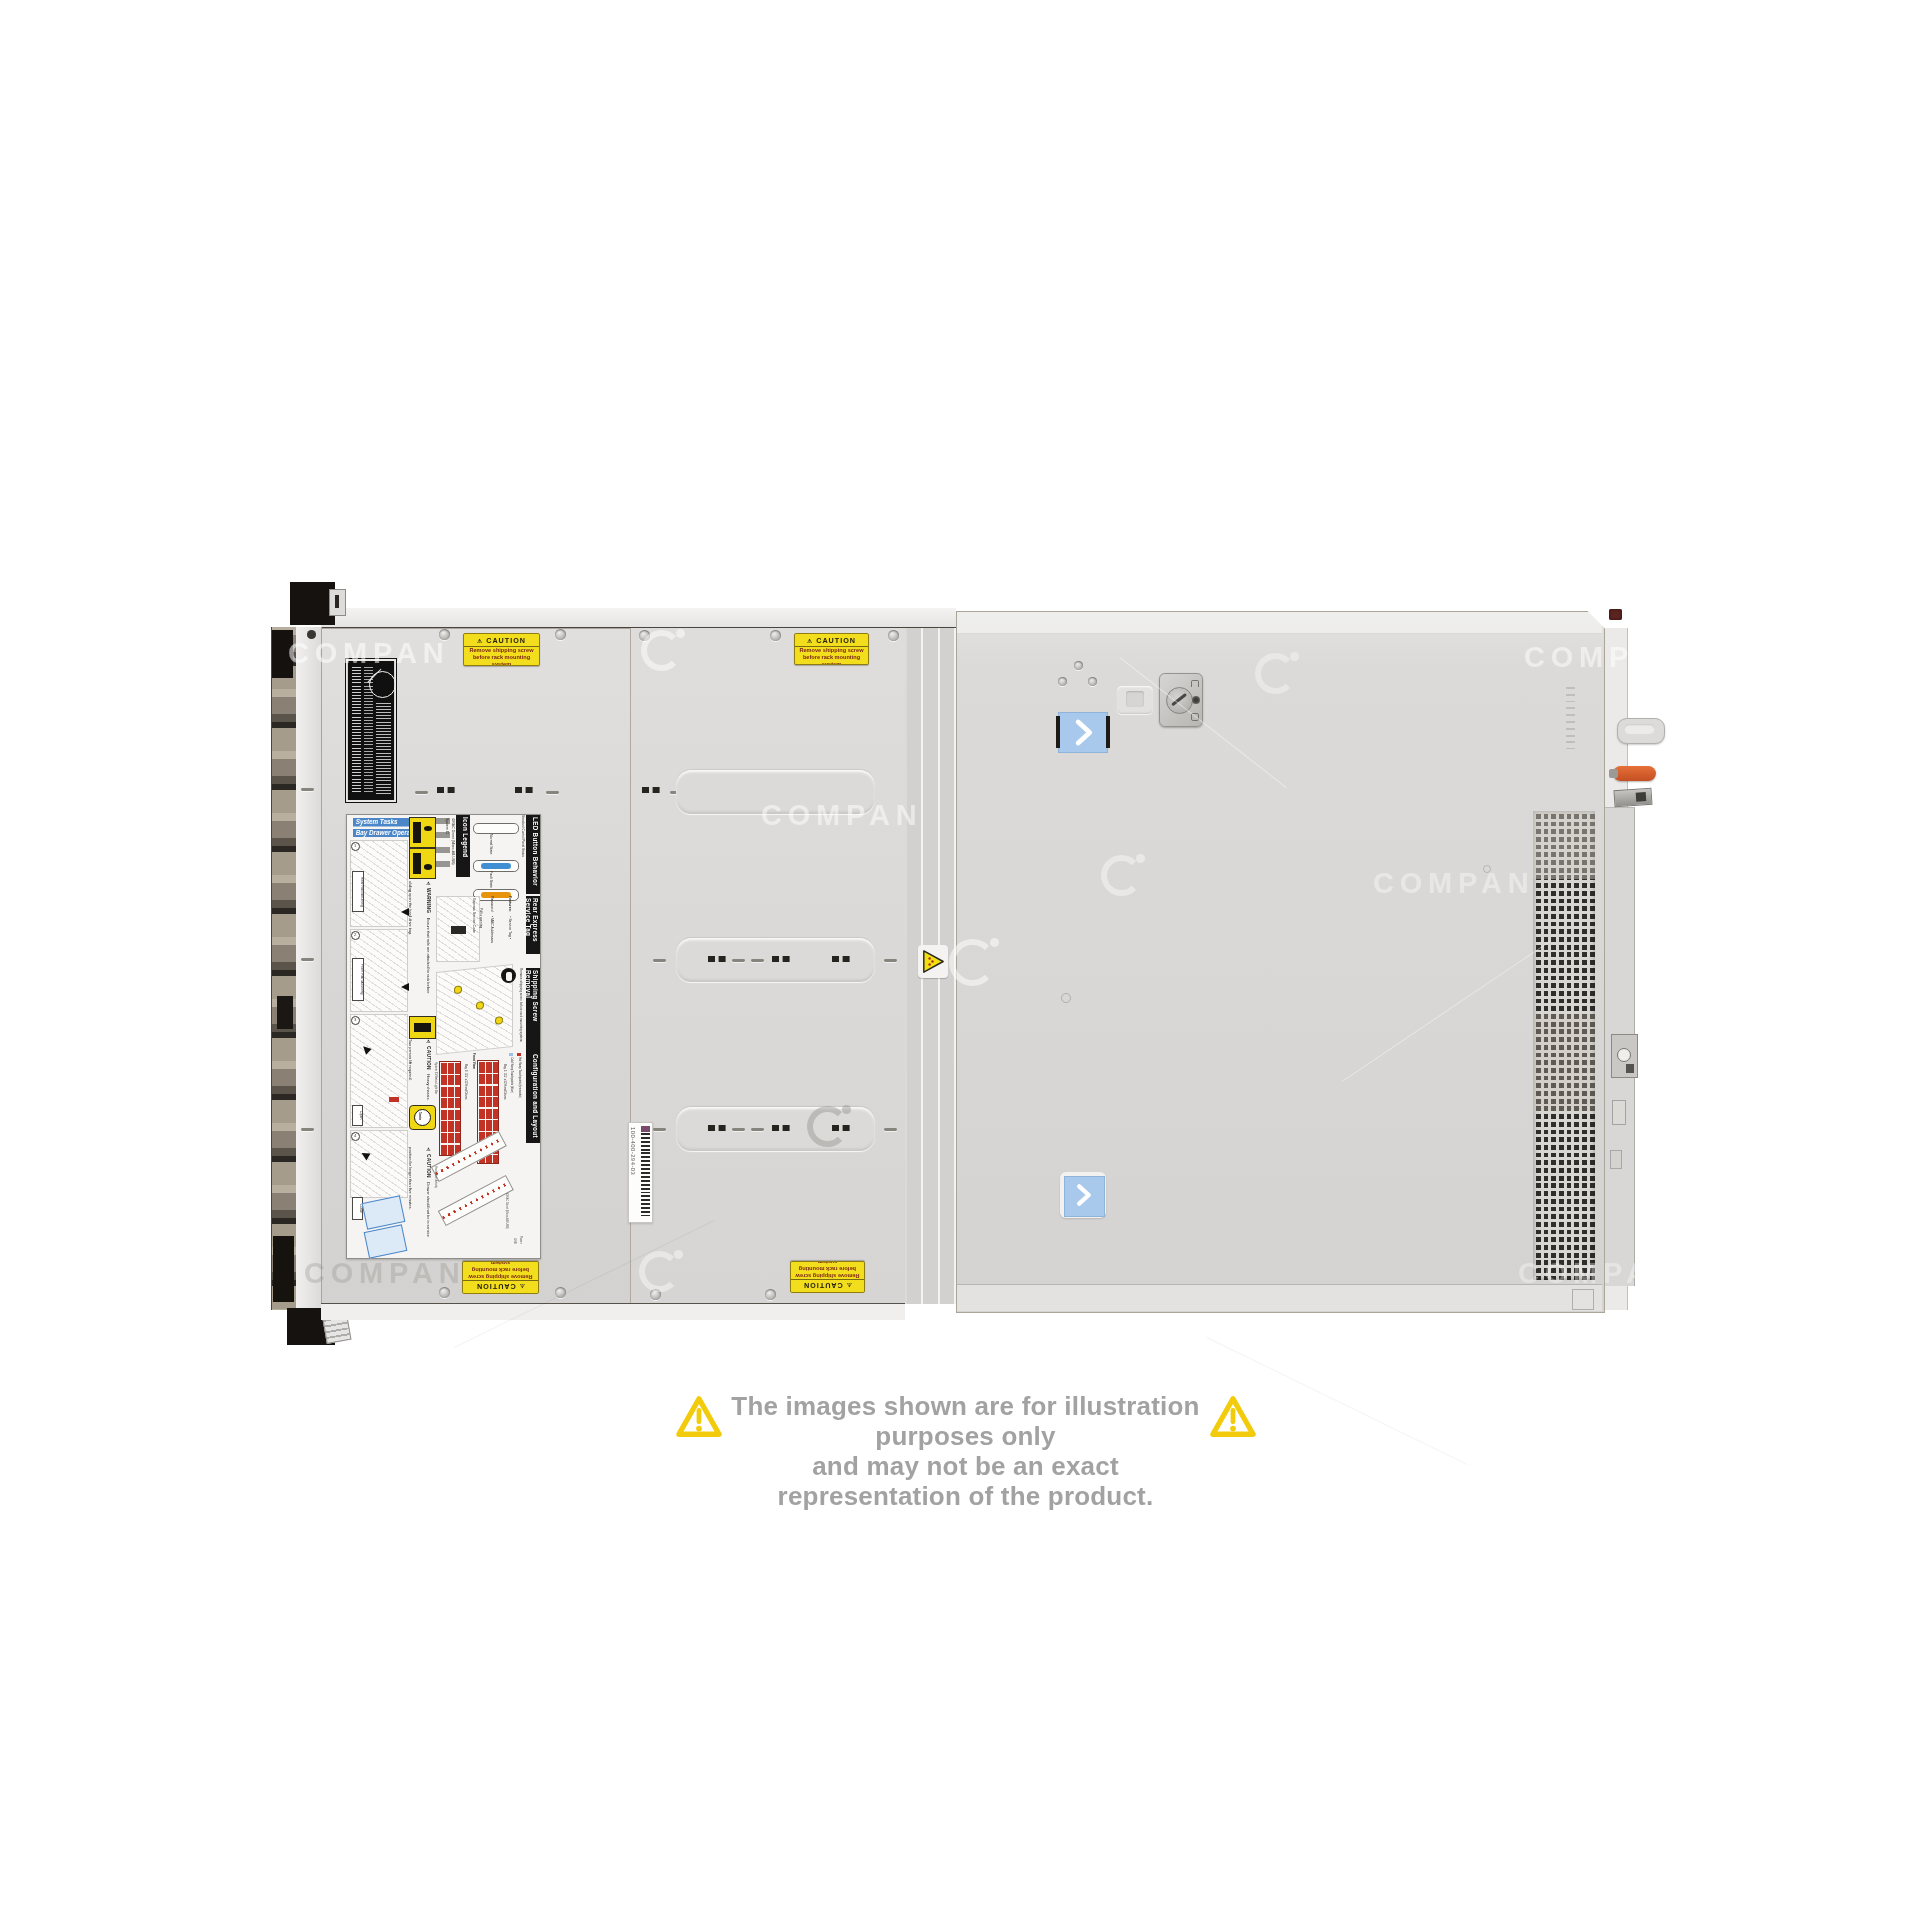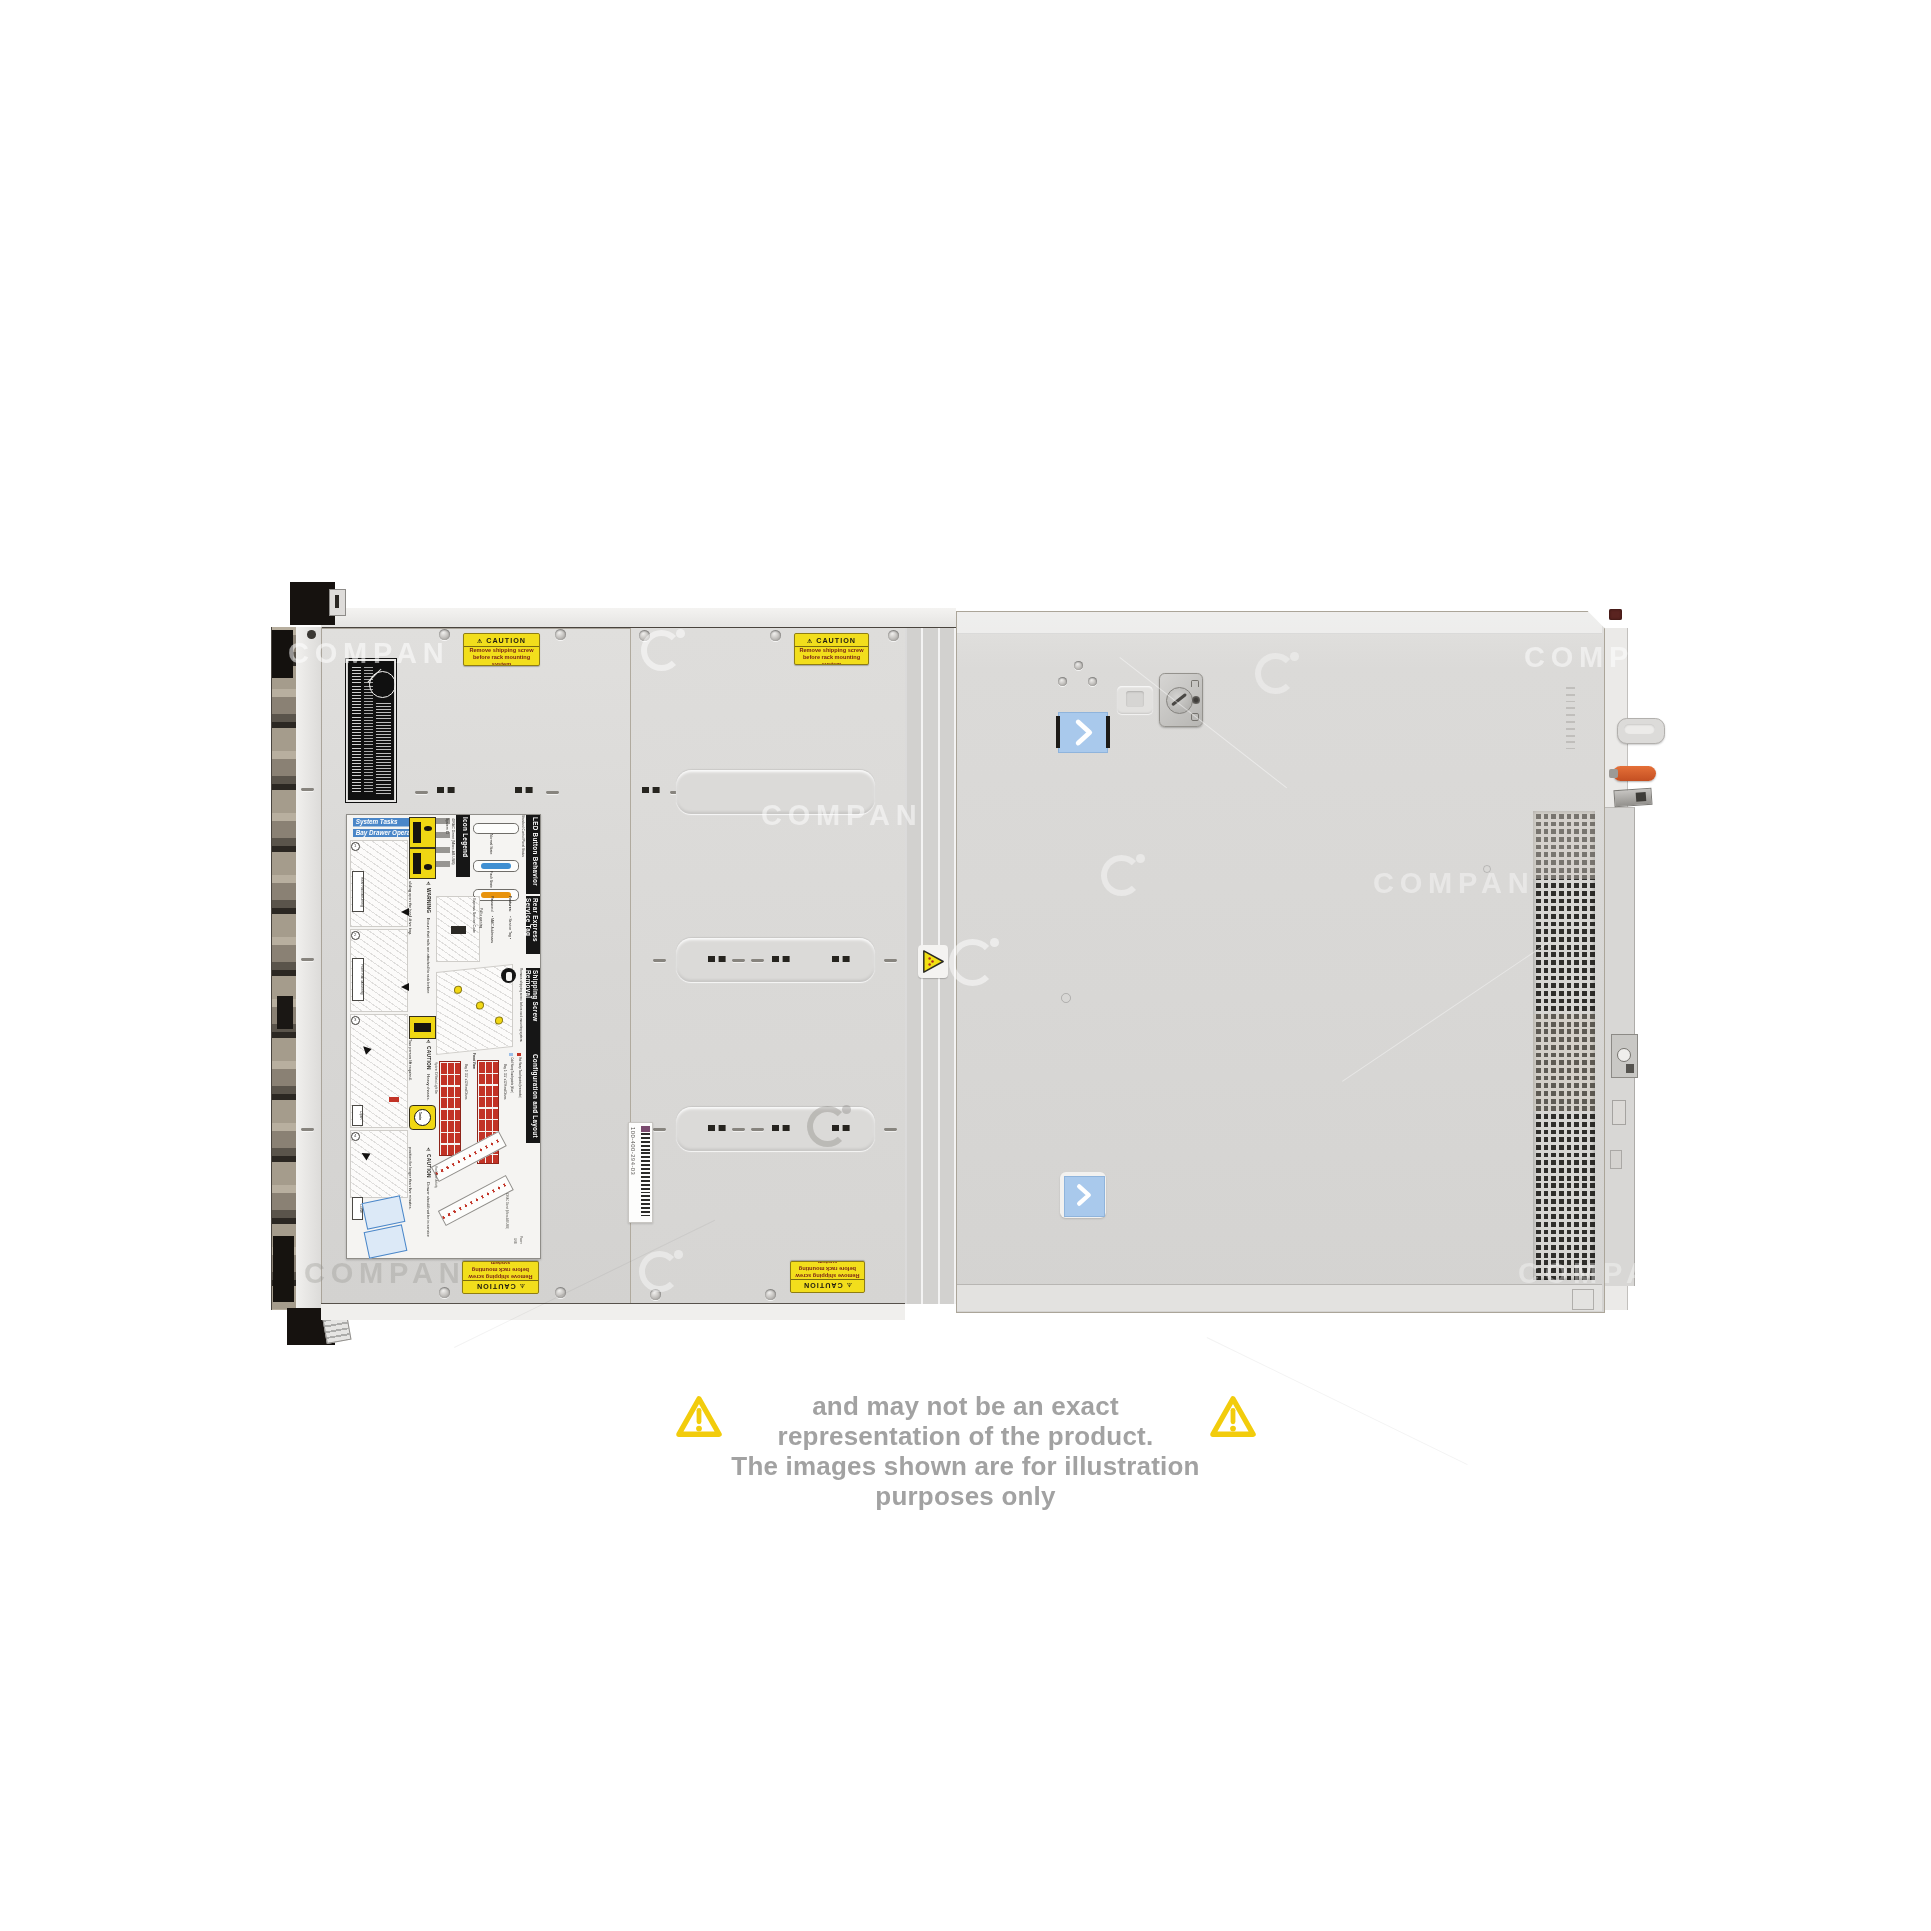--- a/index.html
+++ b/index.html
@@ -403,21 +403,21 @@
 <div class="abs hl" style="left:1342px;top:1081px;width:251px;background:rgba(255,255,255,.4);transform:rotate(-34deg);"></div>
 <div class="abs hl" style="left:454px;top:1347px;width:290px;background:rgba(0,0,0,.05);transform:rotate(-26deg);"></div>
 <div class="abs hl" style="left:1207px;top:1337px;width:290px;background:rgba(0,0,0,.05);transform:rotate(26deg);"></div>
 
 <svg class="abs" width="46" height="48" viewBox="0 0 48 44" style="left:676px;top:1393px;">
   <polygon points="24,3 45,40 3,40" fill="#ffffff" stroke="#F2CC0C" stroke-width="5.5" stroke-linejoin="round"></polygon>
   <line x1="24" y1="15" x2="24" y2="27" stroke="#F2CC0C" stroke-width="5" stroke-linecap="round"></line>
   <circle cx="24" cy="34" r="3" fill="#F2CC0C"></circle>
 </svg>
 <div class="abs disc-text" style="left:726px;top:1391px;width:479px;">
+  <div>The images shown are for illustration purposes only</div>
   <div>and may not be an exact representation of the product.</div>
-  <div>The images shown are for illustration purposes only</div>
 </div>
 <svg class="abs" width="46" height="48" viewBox="0 0 48 44" style="left:1210px;top:1393px;">
   <polygon points="24,3 45,40 3,40" fill="#ffffff" stroke="#F2CC0C" stroke-width="5.5" stroke-linejoin="round"></polygon>
   <line x1="24" y1="15" x2="24" y2="27" stroke="#F2CC0C" stroke-width="5" stroke-linecap="round"></line>
   <circle cx="24" cy="34" r="3" fill="#F2CC0C"></circle>
 </svg>
 
 
 </body></html>

